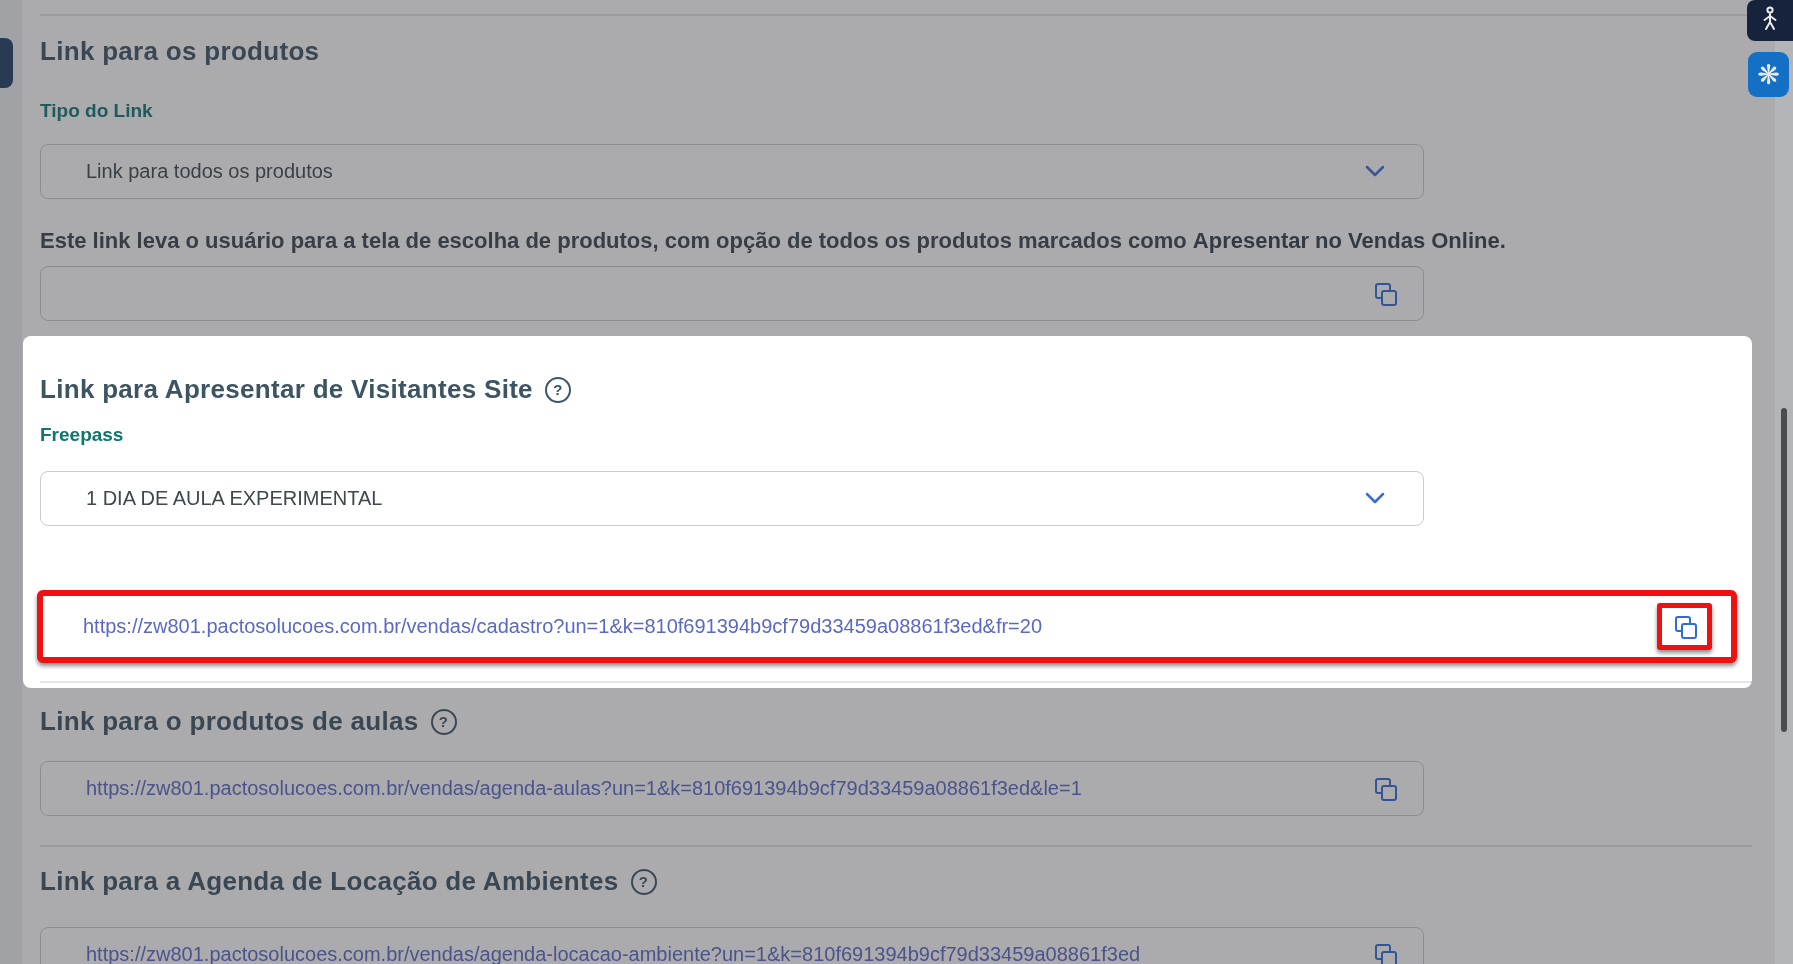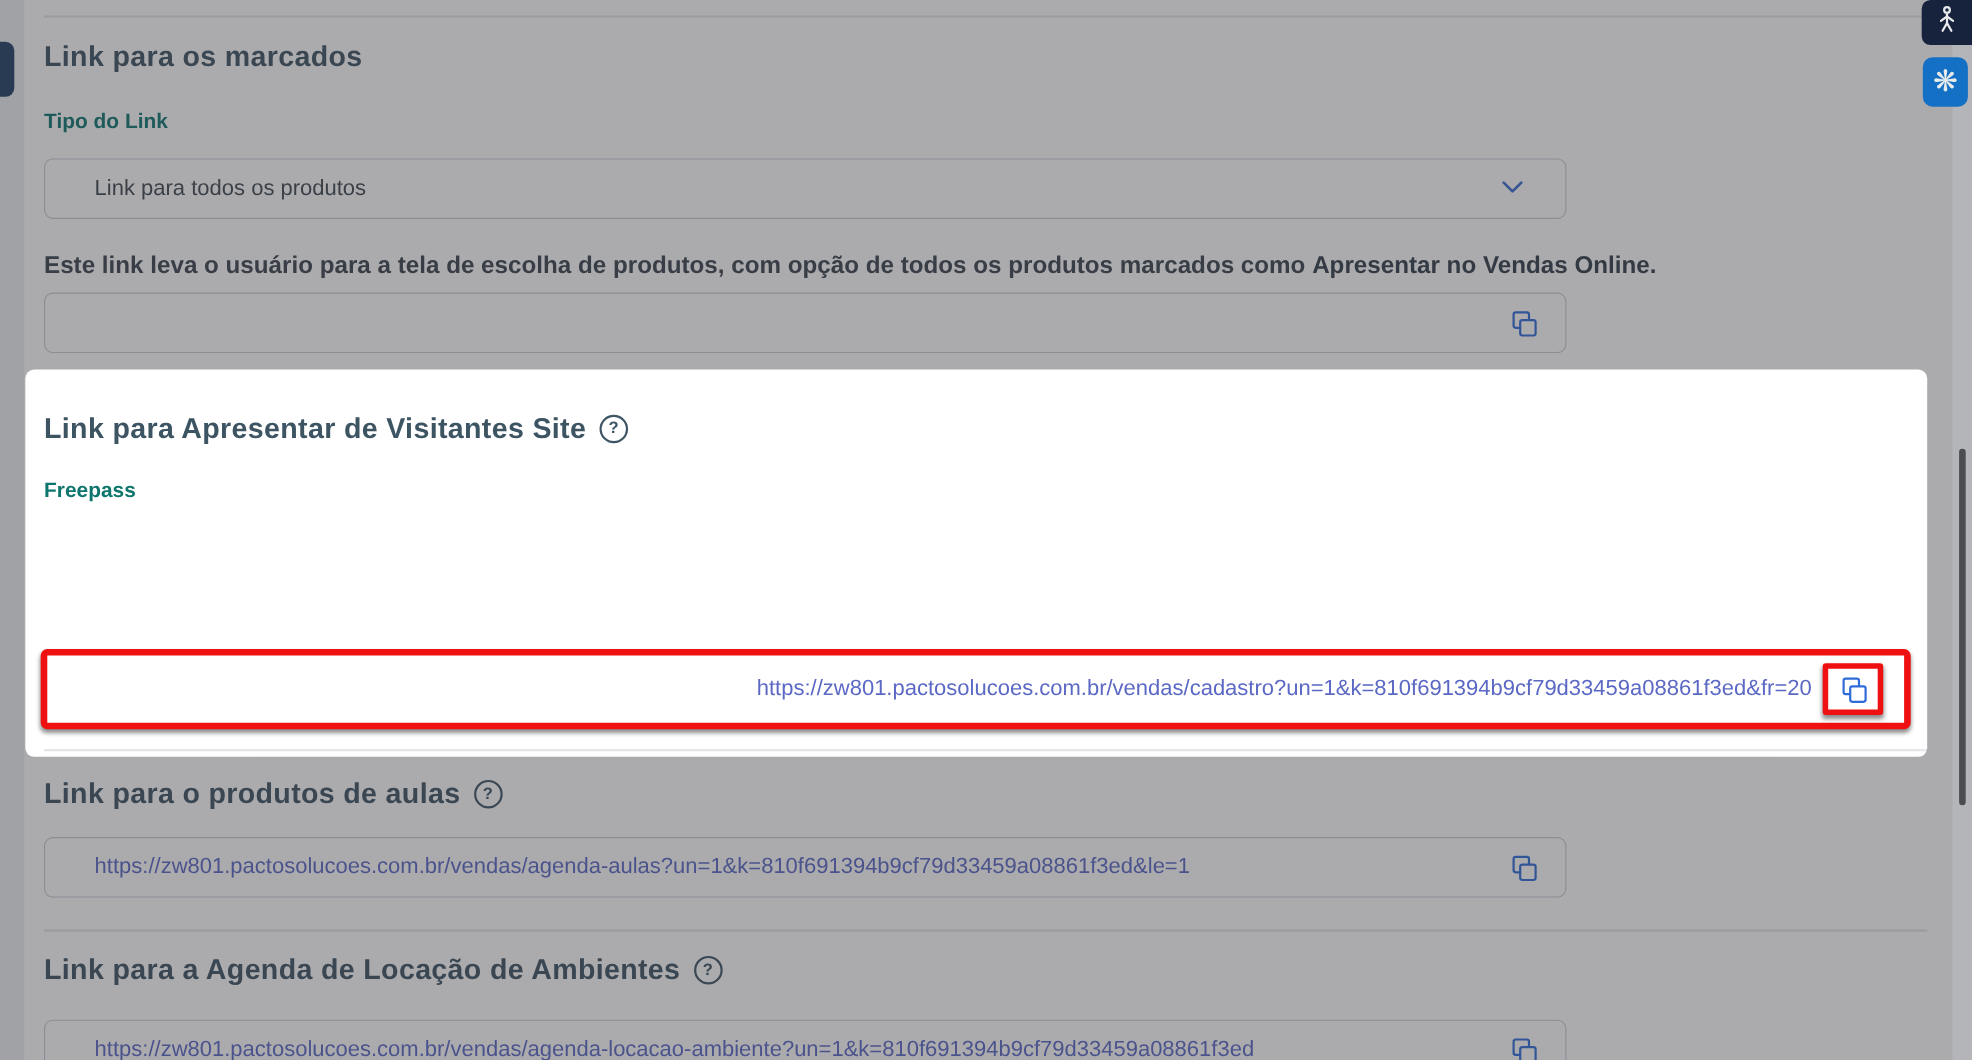--- a/index.html
+++ b/index.html
@@ -35,21 +35,21 @@
   }
   
   .spotlight{
     position:absolute;left:23px;top:336px;width:1729px;height:352px;border-radius:8px;
     box-shadow:0 0 0 3000px rgba(55,55,62,.42);pointer-events:none;z-index:40;
   }
   .red-field{
     position:absolute;left:37px;top:590px;width:1700px;height:73px;background:#fff;
     border:6px solid #ef1111;border-radius:6px;box-sizing:border-box;
     display:flex;align-items:center;padding:0 84px 0 40px;
-    box-shadow:0 3px 4px rgba(0,0,0,.45);z-index:30;justify-content:flex-end;
+    box-shadow:0 3px 4px rgba(0,0,0,.45);z-index:30;
   }
   .red-copy{
     position:absolute;left:1657px;top:603px;width:55px;height:47px;background:#fff;
     border:5px solid #ef1111;border-radius:3px;box-sizing:border-box;
     display:flex;align-items:center;justify-content:center;
     box-shadow:0 3px 4px rgba(0,0,0,.45);z-index:31;cursor:pointer;
   }
   .side-tab{
     position:absolute;left:0;top:38px;width:13px;height:50px;background:#1f3e63;
     border-radius:0 8px 8px 0;cursor:pointer;
@@ -69,21 +69,21 @@
 </head>
 <body>
 
 <div id="screen">
 
   <div class="gutter"></div>
 
   <div class="divider" style="top:14px"></div>
 
   <div class="section-title" style="top:36px">
-    <span>Link para os marcados</span>
+    <span>Link para os produtos</span>
   </div>
 
   <div class="field-label" style="top:100px">Tipo do Link</div>
 
   <div class="select-box" style="top:144px">
     <span class="select-text">Link para todos os produtos</span>
     <span class="chev">
       <svg width="20" height="12" viewBox="0 0 20 12">
           <path d="M2 2 L10 10 L18 2" stroke="#3b6bd1" stroke-width="2.5" fill="none" stroke-linecap="round" stroke-linejoin="round"></path>
         </svg>
@@ -100,22 +100,30 @@
     </span>
   </div>
 
   <div class="spotlight"></div>
 
   <div class="section-title" style="top:374px">
     <span>Link para Apresentar de Visitantes Site</span>
     <span class="help-badge">?</span>
   </div>
 
-  <div class="field-label" style="top:436px">Freepass</div>
+  <div class="field-label" style="top:424px">Freepass</div>
 
+  <div class="select-box" style="top:471px">
+    <span class="select-text">1 DIA DE AULA EXPERIMENTAL</span>
+    <span class="chev">
+      <svg width="20" height="12" viewBox="0 0 20 12">
+          <path d="M2 2 L10 10 L18 2" stroke="#3b6bd1" stroke-width="2.5" fill="none" stroke-linecap="round" stroke-linejoin="round"></path>
+        </svg>
+    </span>
+  </div>
 
 
   <div class="red-field">
     <span class="url-text">https://zw801.pactosolucoes.com.br/vendas/cadastro?un=1&amp;k=810f691394b9cf79d33459a08861f3ed&amp;fr=20</span>
   </div>
   <div class="red-copy">
     <span class="copy-icon">
         <span class="back"></span>
         <span class="front"></span>
       </span>

